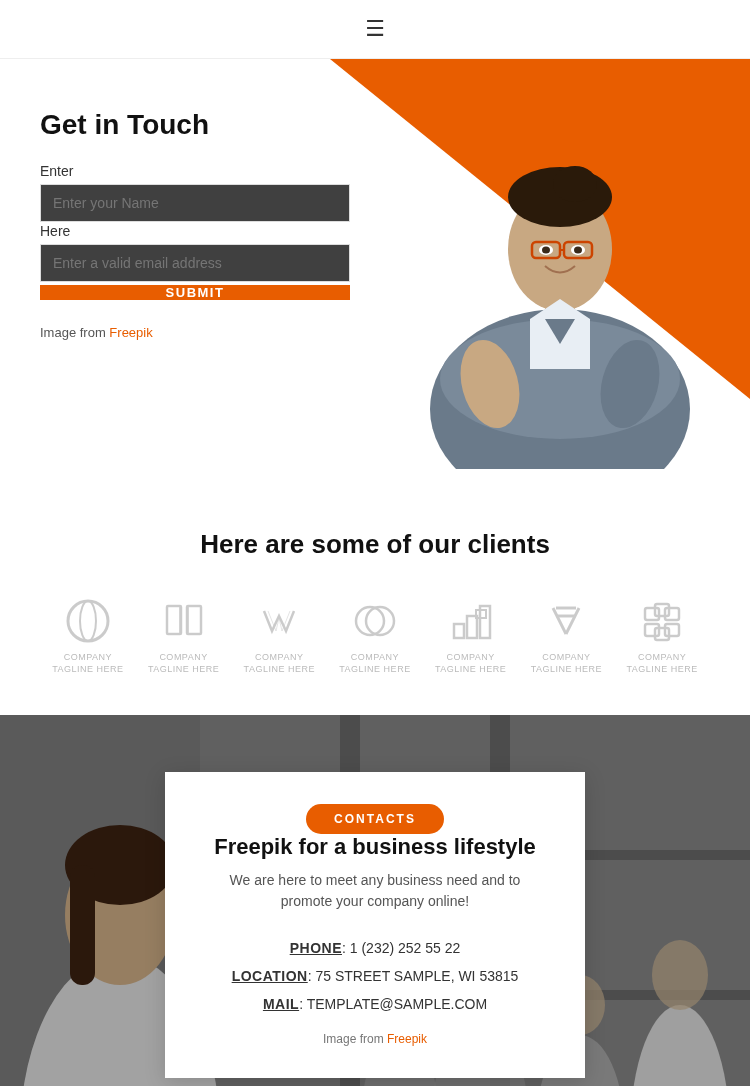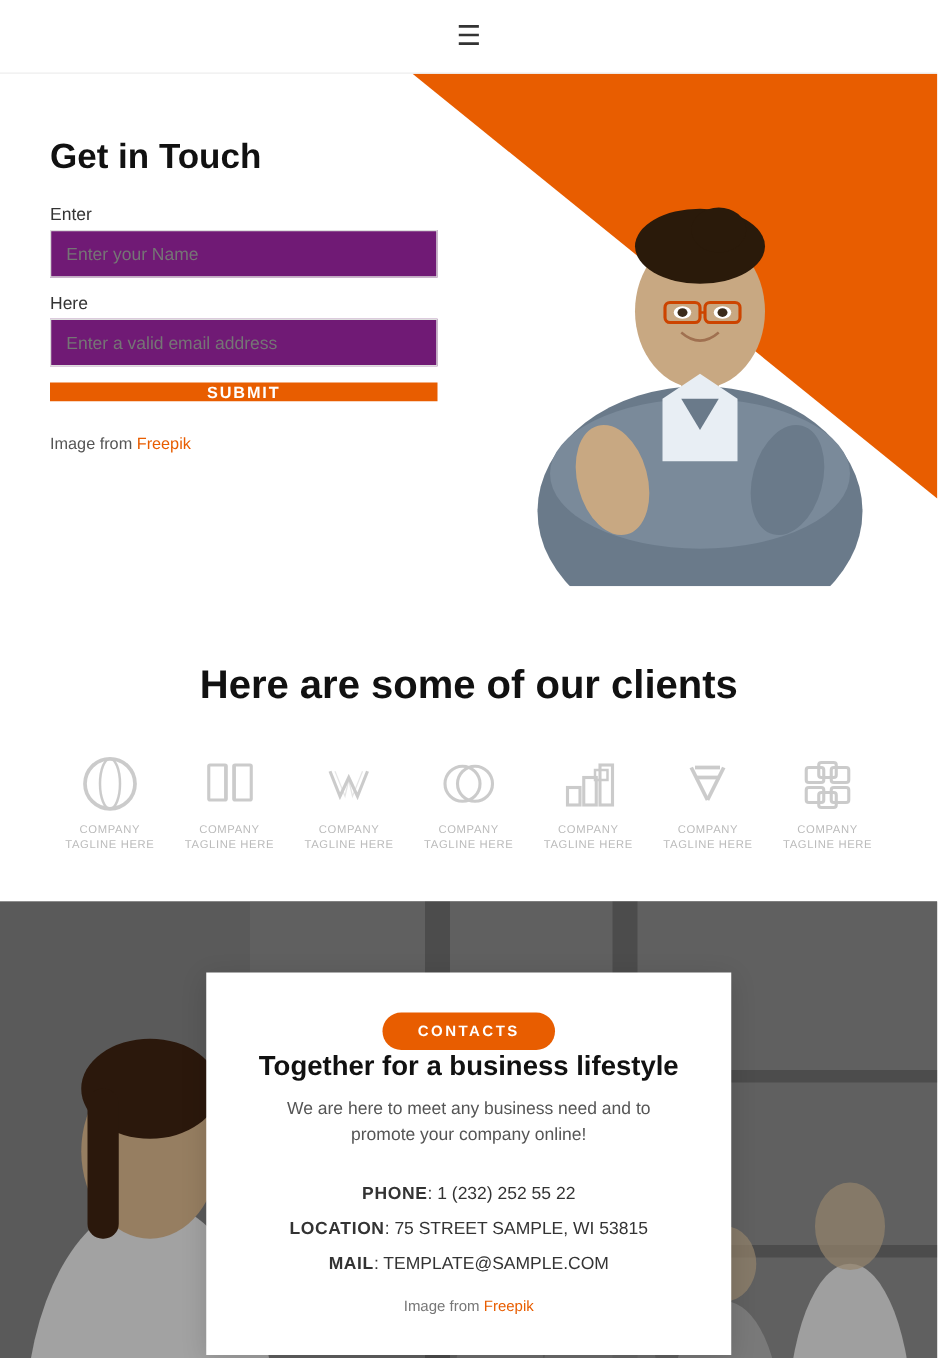--- a/index.html
+++ b/index.html
@@ -41,24 +41,24 @@
     .form-label {
       font-size: 14px;
       color: #333;
       margin-bottom: 5px;
       display: block;
     }
     .form-input {
       width: 100%;
       padding: 10px 12px;
       border: 1px solid #ddd;
-      background: #701a75;
+      background: #404040;
       font-size: 14px;
       color: #aaa;
-      margin-bottom: 12px;
+      margin-bottom: 1px;
       outline: none;
     }
     .submit-btn {
       width: 100%;
       background: #e85d00;
       color: #fff;
       font-size: 13px;
       font-weight: 700;
       letter-spacing: 1.5px;
       border: none;
@@ -106,21 +106,21 @@
       justify-content: center;
       overflow: hidden;
     }
 
     
     .clients-section {
       padding: 50px 40px 40px;
       text-align: center;
     }
     .clients-title {
-      font-size: 32px;
+      font-size: 26px;
       font-weight: 700;
       color: #111;
       margin-bottom: 36px;
     }
     .clients-logos {
       display: flex;
       justify-content: space-around;
       align-items: center;
       flex-wrap: nowrap;
     }
@@ -196,20 +196,21 @@
     }
     .contact-info {
       font-size: 14px;
       color: #333;
       line-height: 2;
     }
     .contact-info strong {
       font-weight: 700;
       text-transform: uppercase;
       letter-spacing: 0.5px;
+      text-decoration: underline;
     }
     .card-image-credit {
       margin-top: 14px;
       font-size: 12px;
       color: #777;
     }
     .card-image-credit a {
       color: #e85d00;
       text-decoration: none;
     }
@@ -382,21 +383,21 @@
       <ellipse cx="400" cy="420" rx="40" ry="110" fill="#a0a0a0" opacity="0.6"></ellipse>
       <ellipse cx="400" cy="280" rx="22" ry="28" fill="#c0a880" opacity="0.6"></ellipse>
 
       <rect width="750" height="420" fill="rgba(0,0,0,0.25)"></rect>
     </svg>
   </div>
 
   <div class="contacts-card">
     <div class="contacts-badge">CONTACTS</div>
 
-    <h2 class="card-title">Together for a business lifestyle</h2>
+    <h2 class="card-title">Freepik for a business lifestyle</h2>
     <p class="card-subtitle">We are here to meet any business need and to promote your company online!</p>
 
     <div class="contact-info">
       <p>
         <strong>PHONE</strong>: <span>1 (232) 252 55 22</span>
       </p>
       <p>
         <strong>LOCATION</strong>: <span>75 STREET SAMPLE, WI 53815</span>
       </p>
       <p>

